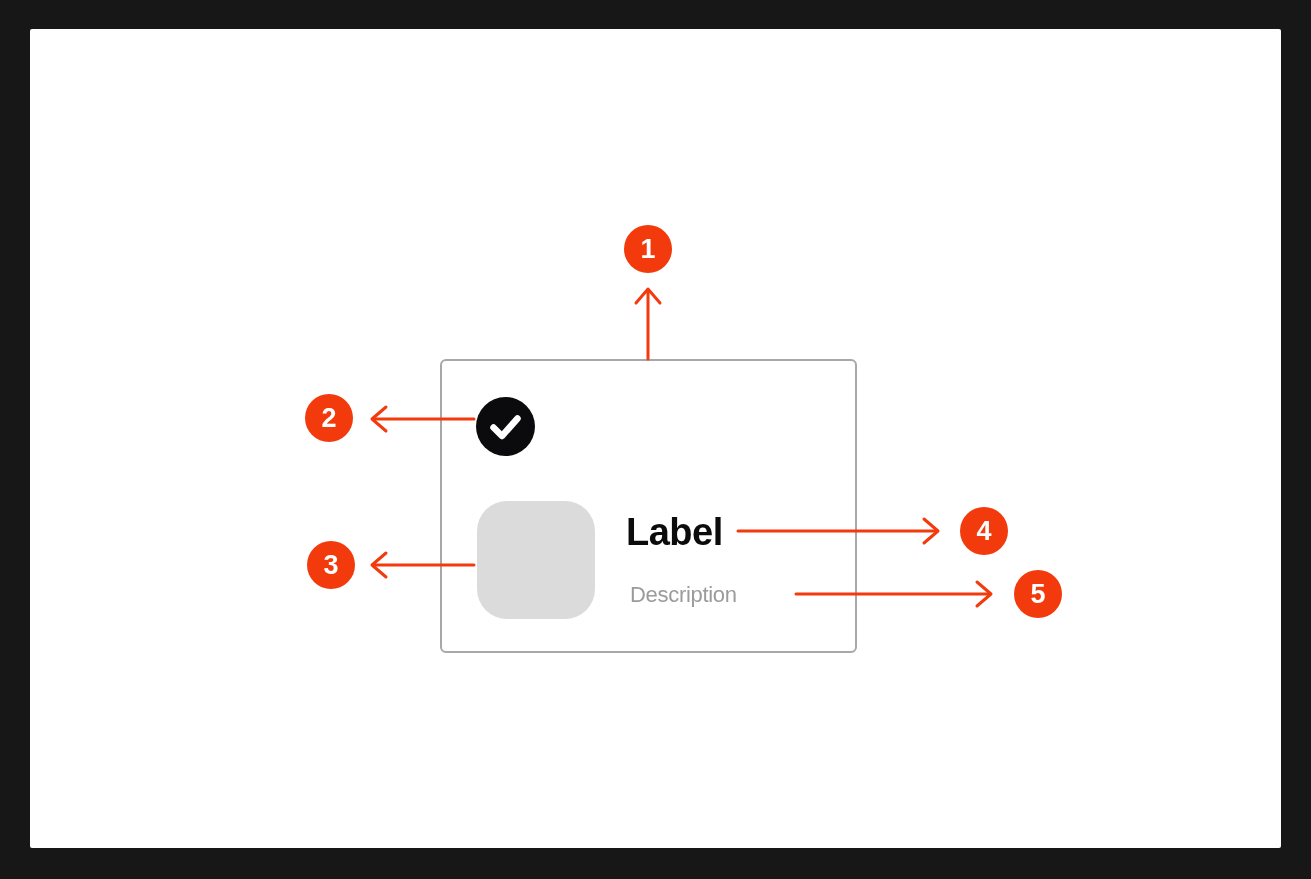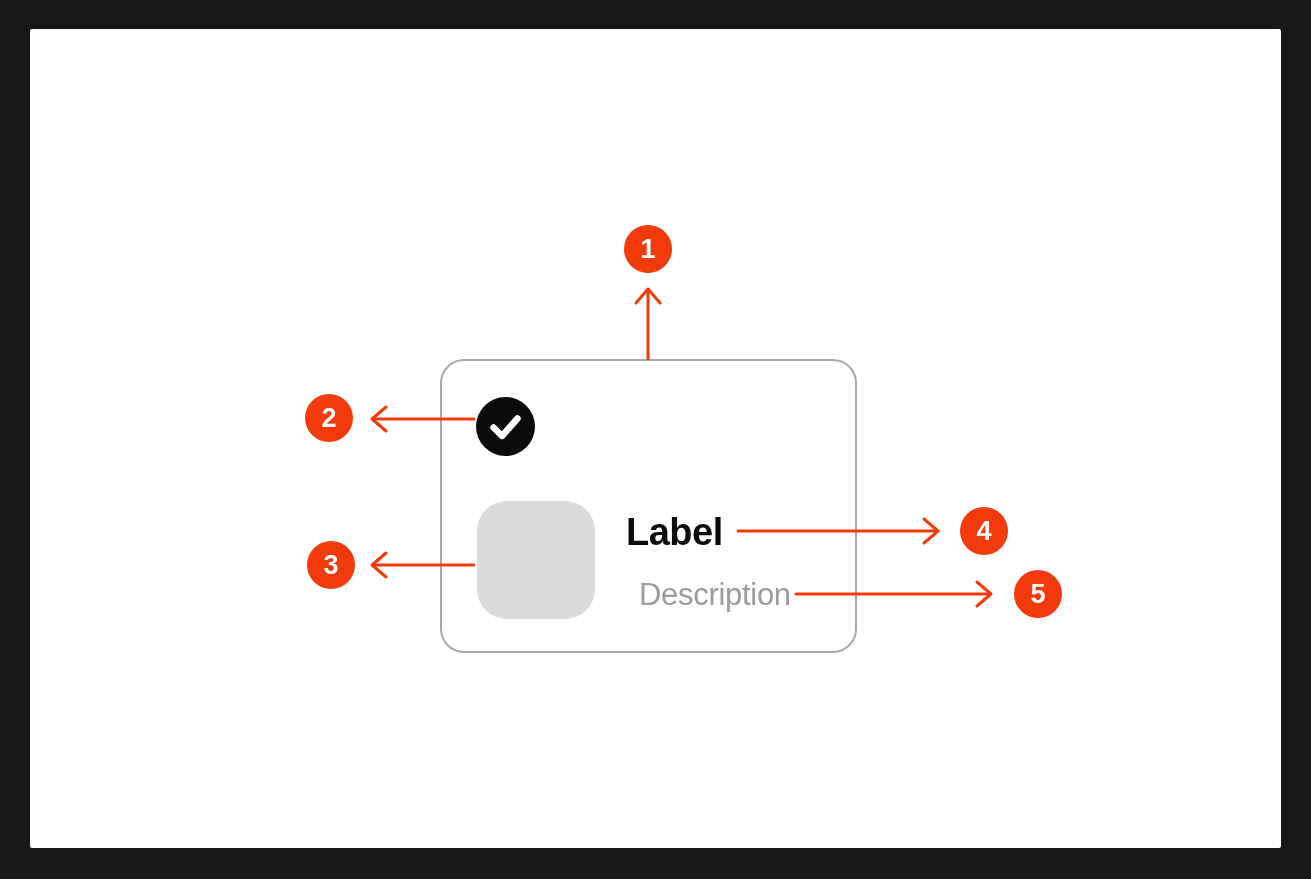--- a/index.html
+++ b/index.html
@@ -33,21 +33,21 @@
     width: 1251px; height: 819px;
     background: var(--canvas-bg);
     border-radius: 2px;
   }
   
   .card {
     position: absolute;
     left: 410px; top: 330px;
     width: 417px; height: 294px;
     border: 2px solid var(--card-border);
-    border-radius: 24px;
+    border-radius: 6px;
     background: transparent;
   }
   .check-circle {
     position: absolute;
     left: 34px; top: 36px;
     width: 59px; height: 59px;
     border-radius: 50%;
     background: var(--check-bg);
     display: flex; align-items: center; justify-content: center;
   }
@@ -63,22 +63,22 @@
     left: 184px; top: 152px;
     font-size: 38px;
     line-height: 38px;
     font-weight: 600;
     letter-spacing: -0.5px;
     color: var(--label-color);
     white-space: nowrap;
   }
   .item-description {
     position: absolute;
-    left: 197px; top: 218px;
-    font-size: 31px;
+    left: 188px; top: 218px;
+    font-size: 22px;
     line-height: 31px;
     font-weight: 500;
     letter-spacing: -0.3px;
     color: var(--description-color);
     white-space: nowrap;
   }
   
   .badge {
     position: absolute;
     width: 48px; height: 48px;

